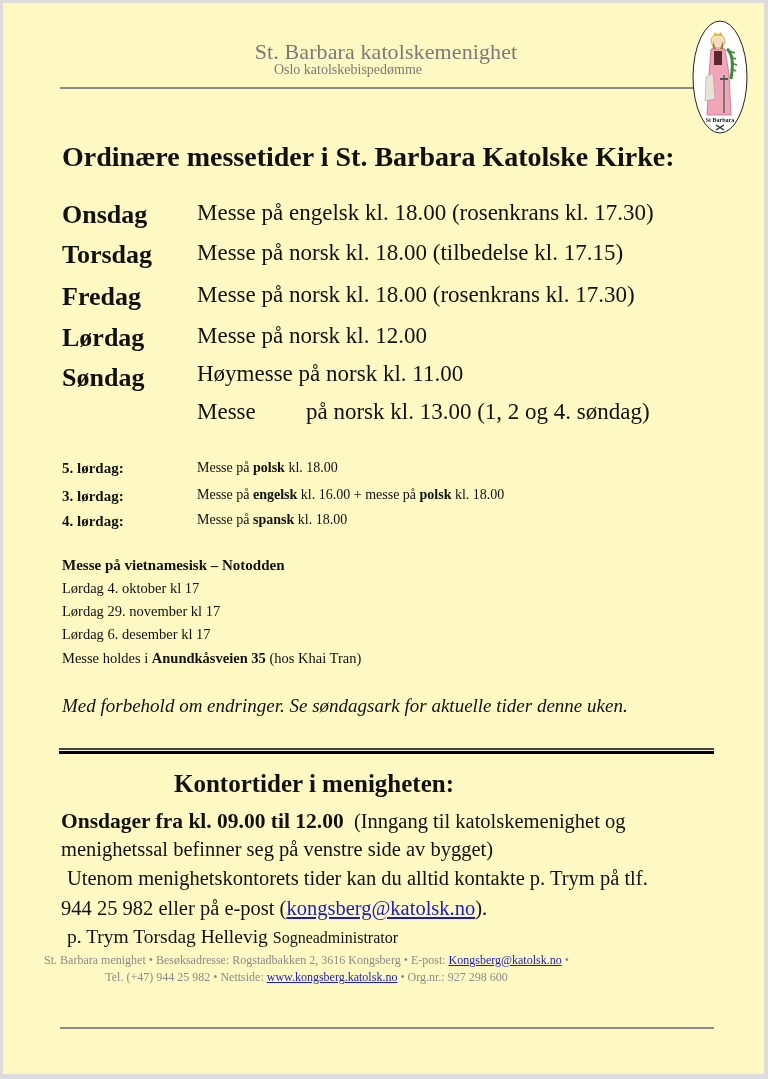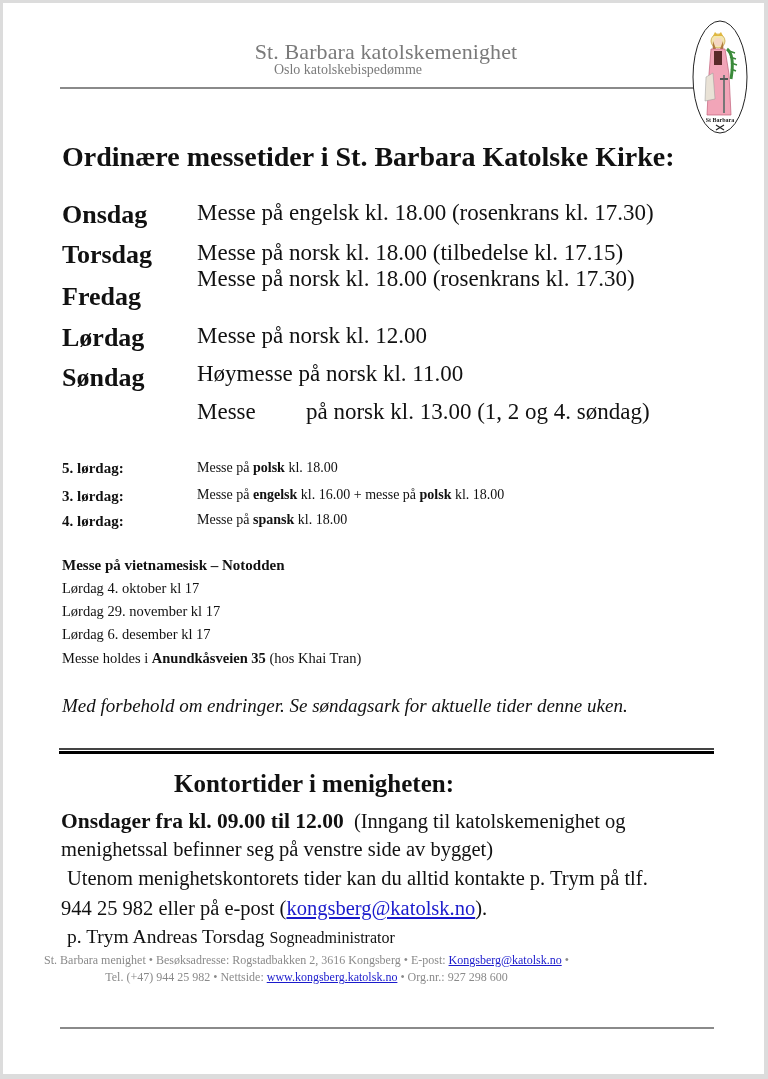--- a/index.html
+++ b/index.html
@@ -5,21 +5,21 @@
   html, body { margin: 0; padding: 0; }
   body {
     width: 768px; height: 1079px; overflow: hidden;
     background: #dcdcdc;
     font-family: "Liberation Serif", "DejaVu Serif", serif;
     color: #111;
     position: relative;
   }
   .page {
     position: absolute; left: 3px; top: 3px; width: 761px; height: 1071px;
-    background: #ffffff;
+    background: #fef9c3;
   }
   .abs { position: absolute; white-space: nowrap; }
 
   
   .hdr-title { left: 0; width: 766px; top: 36px; text-align: center; font-size: 22px; color: #7a7a7a; letter-spacing: 0.1px; }
   .hdr-sub { left: 0; width: 690px; top: 59px; text-align: center; font-size: 14px; color: #7a7a7a; }
   .hdr-rule { left: 57px; top: 84px; width: 634px; height: 2px; background: #8a8a8a; }
   .logo { left: 688px; top: 16px; width: 58px; height: 116px; }
 
   .title { left: 59px; top: 138px; font-size: 28px; font-weight: bold; }
@@ -85,21 +85,21 @@
 
   <div class="abs title">Ordinære messetider i St. Barbara Katolske Kirke:</div>
 
   <div class="abs day" style="top:197px">Onsdag</div>
   <div class="abs mass" style="top:197px">Messe på engelsk kl. 18.00 (rosenkrans kl. 17.30)</div>
 
   <div class="abs day" style="top:237px">Torsdag</div>
   <div class="abs mass" style="top:237px">Messe på norsk kl. 18.00 (tilbedelse kl. 17.15)</div>
 
   <div class="abs day" style="top:279px">Fredag</div>
-  <div class="abs mass" style="top:263px">Messe på norsk kl. 18.00 (rosenkrans kl. 17.30)</div>
+  <div class="abs mass" style="top:279px">Messe på norsk kl. 18.00 (rosenkrans kl. 17.30)</div>
 
   <div class="abs day" style="top:320px">Lørdag</div>
   <div class="abs mass" style="top:320px">Messe på norsk kl. 12.00</div>
 
   <div class="abs day" style="top:360px">Søndag</div>
   <div class="abs mass" style="top:358px">Høymesse på norsk kl. 11.00</div>
 
   <div class="abs mass" style="top:396px">Messe</div>
   <div class="abs mass" style="top:396px; left:303px">på norsk kl. 13.00 (1, 2 og 4. søndag)</div>
 
@@ -123,19 +123,19 @@
   <div class="abs dbl-rule">
       <div class="a"></div>
       <div class="b"></div>
     </div>
 
   <div class="abs kt-title">Kontortider i menigheten:</div>
   <div class="abs office" style="top:806px"><b style="font-size:21.5px">Onsdager fra kl. 09.00 til 12.00</b>&nbsp; <span>(Inngang til katolskemenighet og</span></div>
   <div class="abs office" style="top:835px">menighetssal befinner seg på venstre side av bygget)</div>
   <div class="abs office" style="top:864px; left:64px">Utenom menighetskontorets tider kan du alltid kontakte p. Trym på tlf.</div>
   <div class="abs office" style="top:894px"><span>944 25 982 eller på e-post (</span><a class="link">kongsberg@katolsk.no</a><span>).</span></div>
-  <div class="abs office" style="top:923px; left:64px; font-size:19.5px"><span>p. Trym Andreas Torsdag</span> <span style="font-size:16px">Sogneadministrator</span></div>
+  <div class="abs office" style="top:923px; left:64px; font-size:19.5px"><span>p. Trym Torsdag Hellevig</span> <span style="font-size:16px">Sogneadministrator</span></div>
 
   <div class="abs footer" style="top:950px"><span>St. Barbara menighet • Besøksadresse: Rogstadbakken 2, 3616 Kongsberg • E-post: </span><a class="link">Kongsberg@katolsk.no</a><span> •</span></div>
   <div class="abs footer" style="top:967px"><span>Tel. (+47) 944 25 982 • Nettside: </span><a class="link">www.kongsberg.katolsk.no</a><span> • Org.nr.: 927 298 600</span></div>
 
   <div class="abs foot-rule"></div>
 </div>
 
 </body></html>

